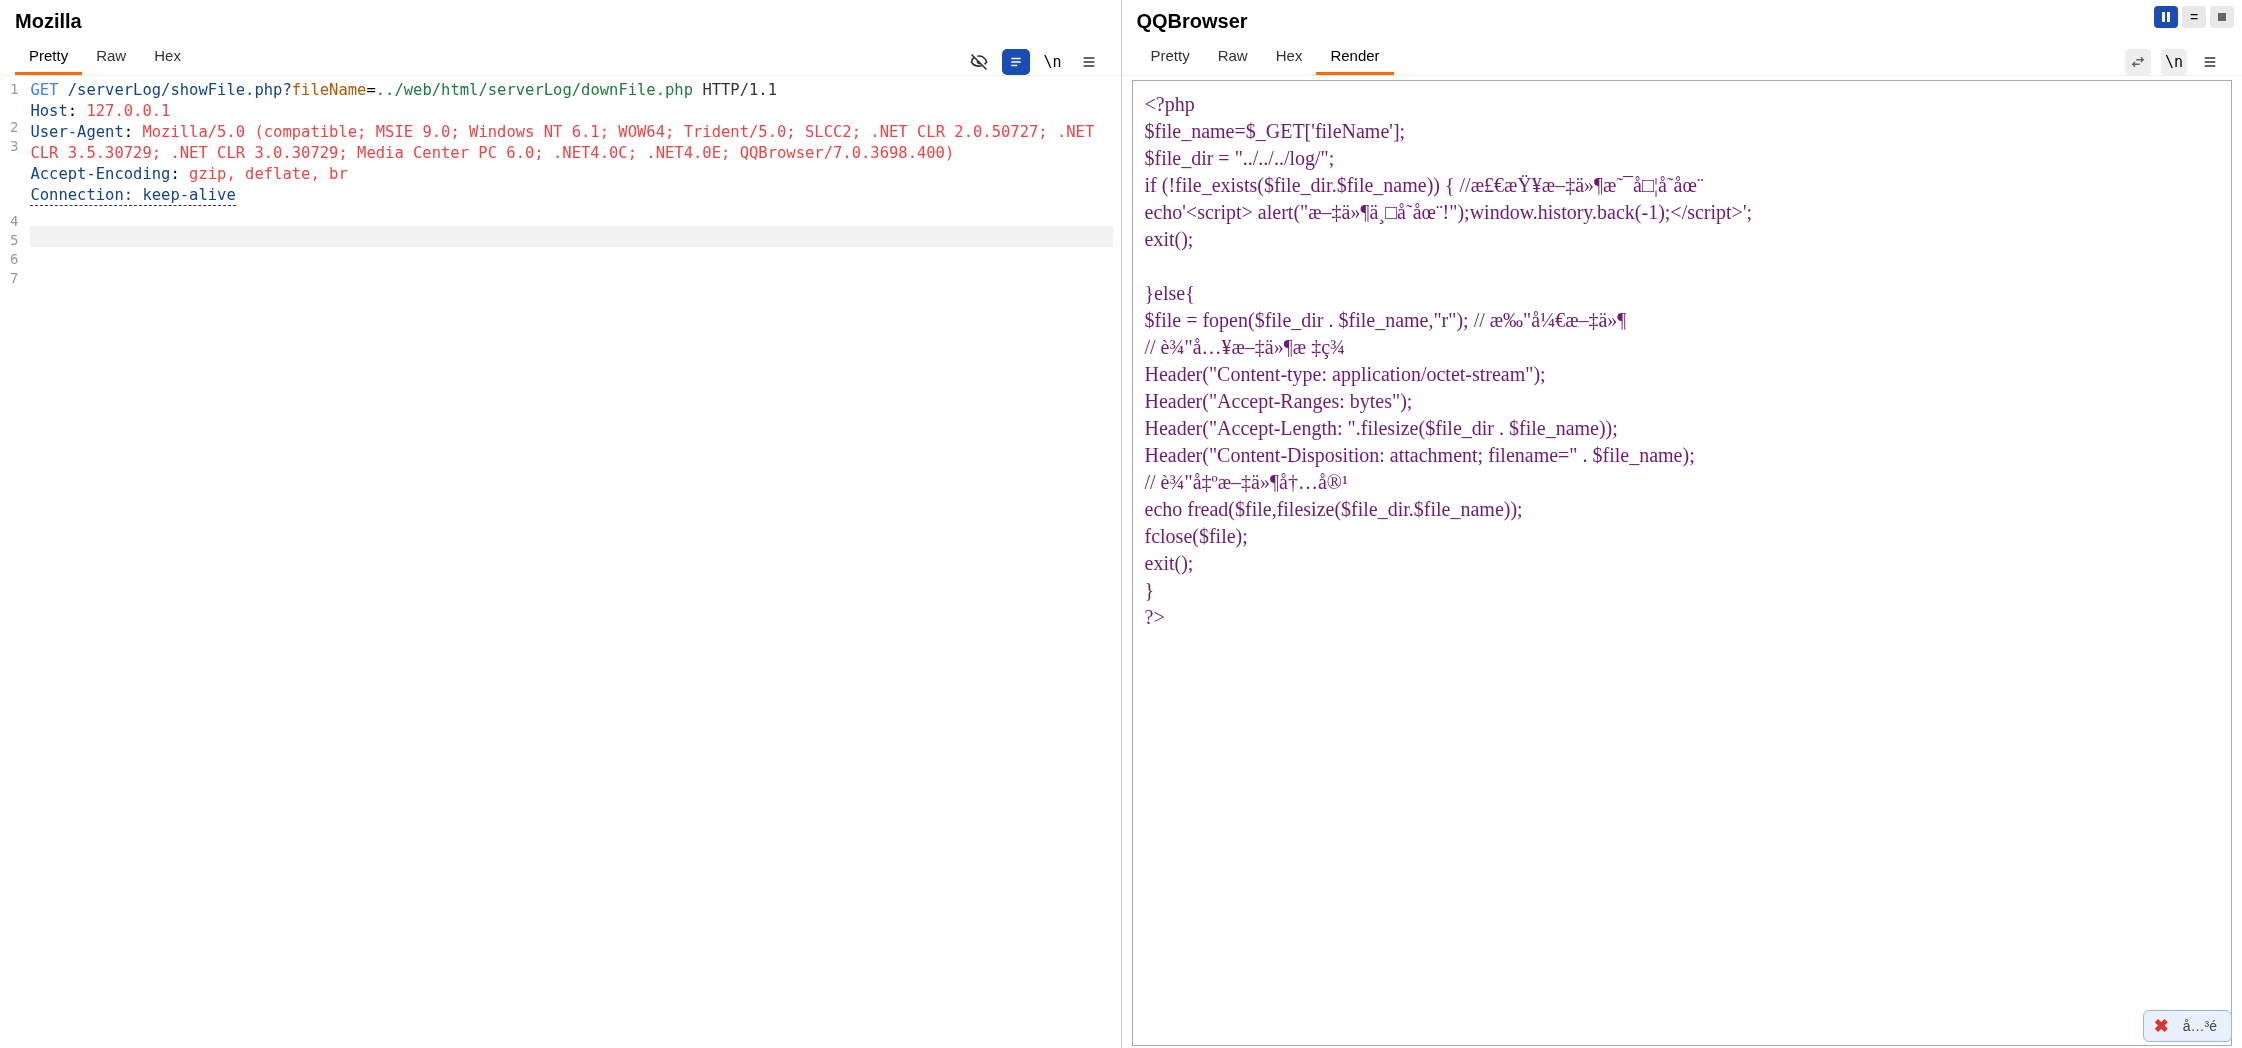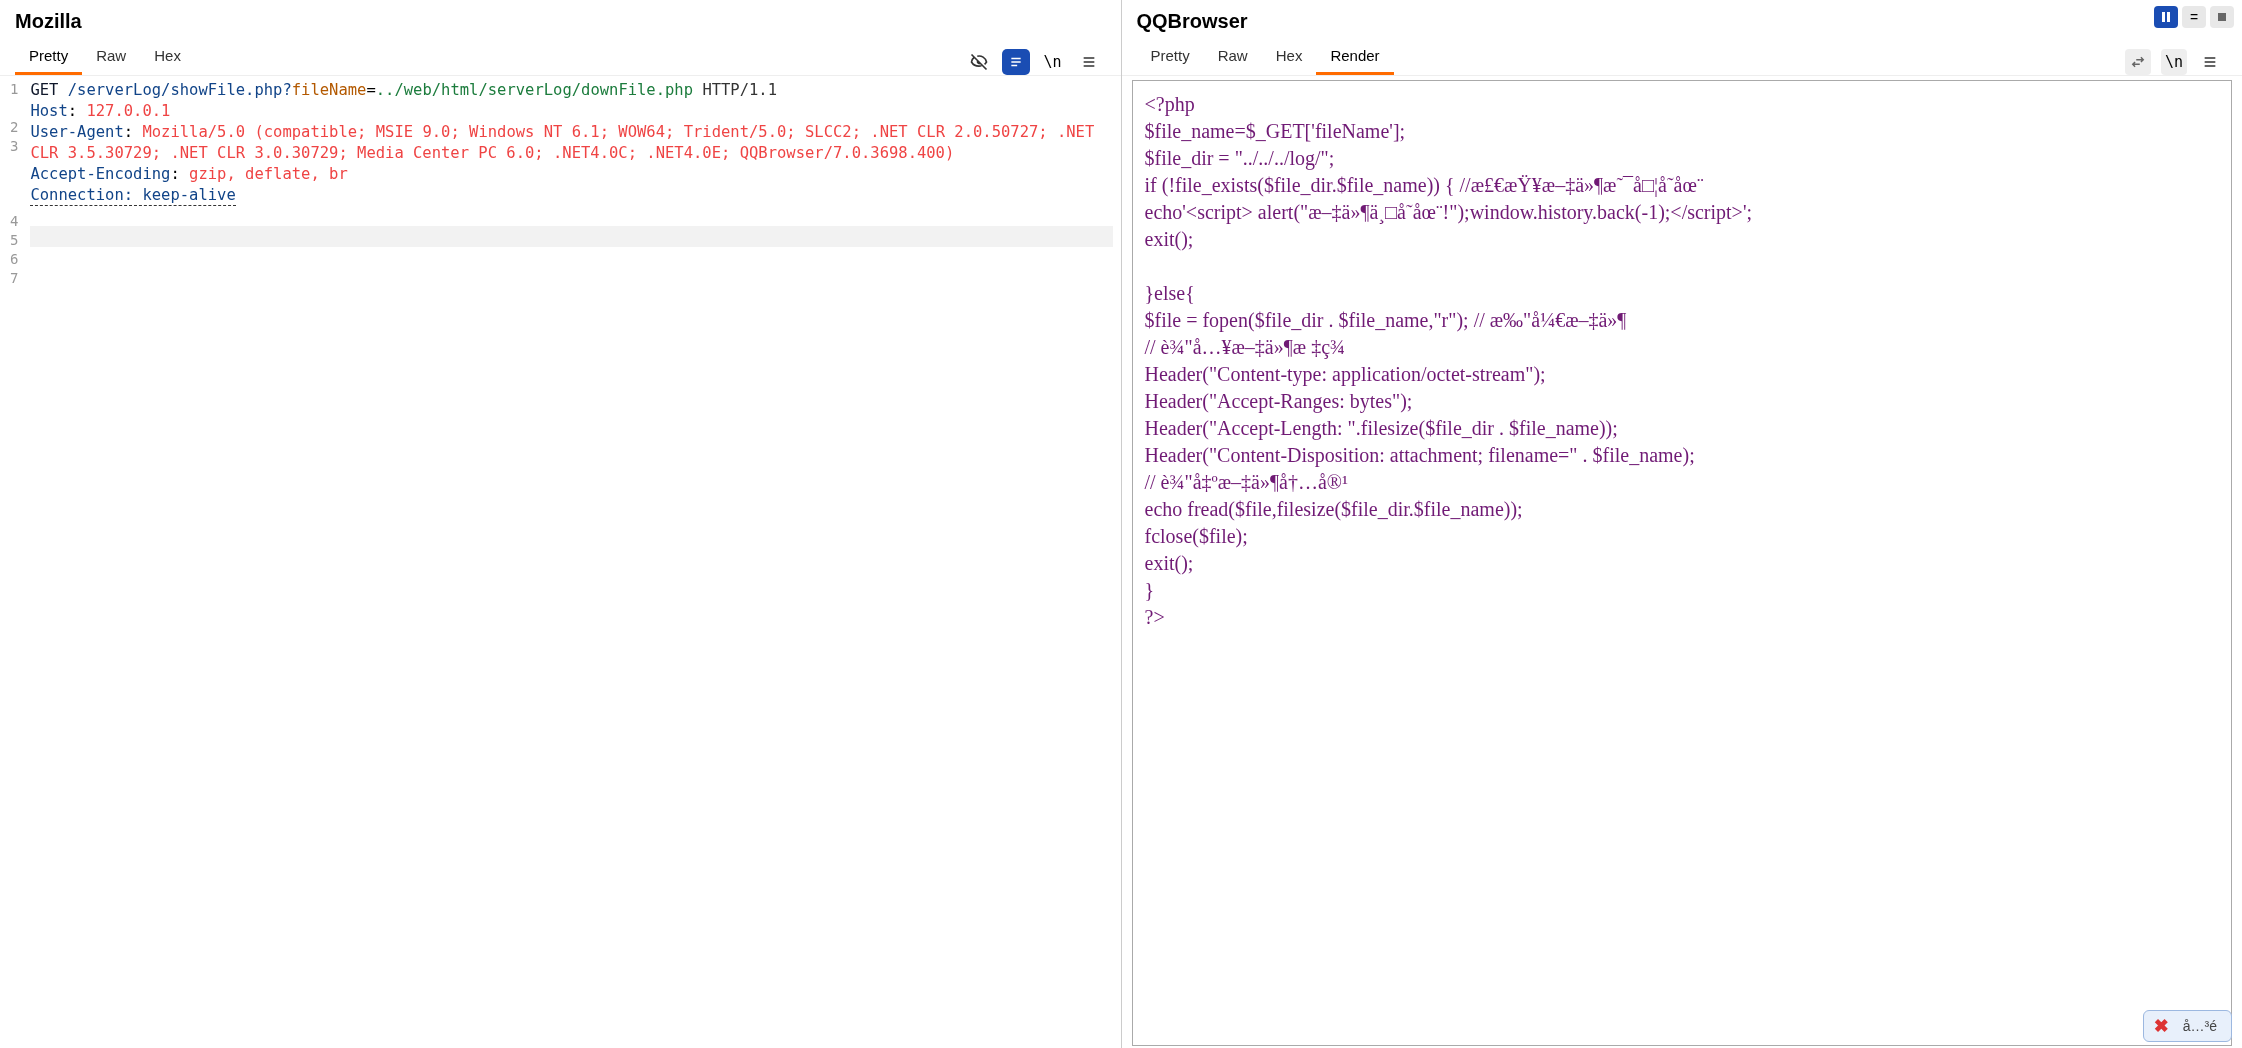--- a/index.html
+++ b/index.html
@@ -109,21 +109,21 @@
   }
   .gutter div { height: 1.35em; }
   .code {
     flex: 1;
     padding: 4px 8px 0 4px;
     white-space: pre-wrap;
     word-break: break-all;
   }
   .code .row { display: block; min-height: 1.35em; }
   .code .row.sel { background: #f2f2f2; }
-  .tk-method { color: #0f172a; }
+  .tk-method { color: #3b82f6; }
   .tk-path { color: #114488; }
   .tk-param { color: #b35900; margin-top: 12px; }
   .tk-val { color: #1c7c3d; }
   .tk-proto { color: #333; text-align: right; }
   .tk-header { color: #114488; text-align: right; }
   .tk-hval { color: #ef4444; }
   .dashed { border-bottom: 1.5px dashed #333; padding-bottom: 1px; }
   .render-box {
     flex: 1;
     margin: 4px 10px 2px 10px;

